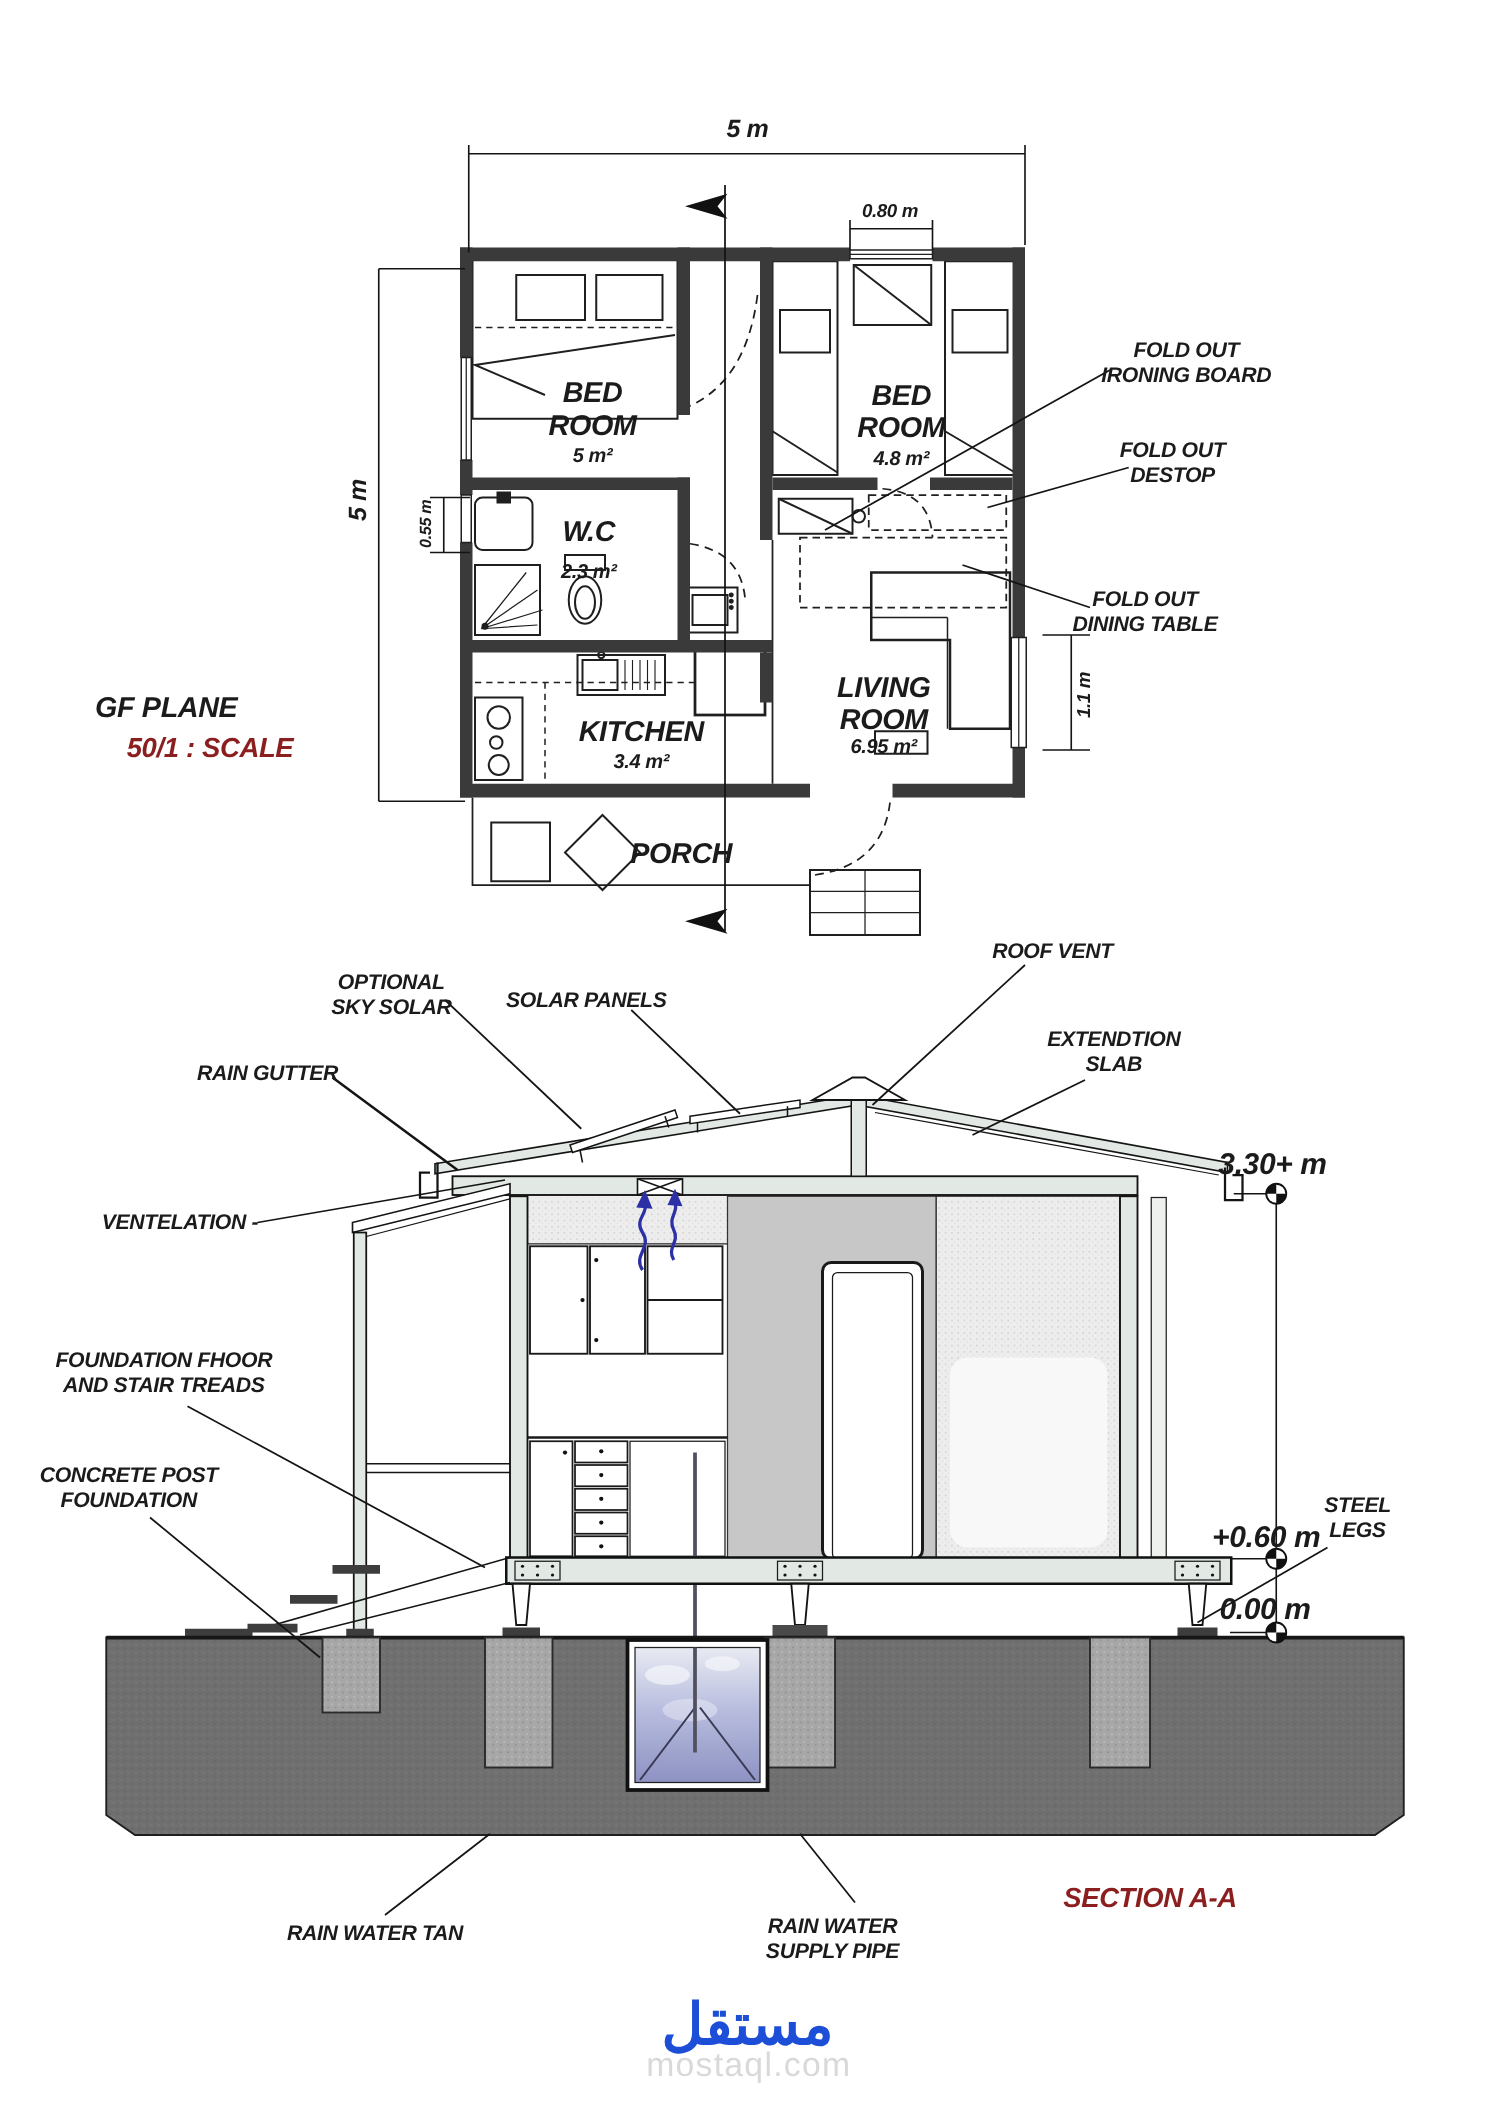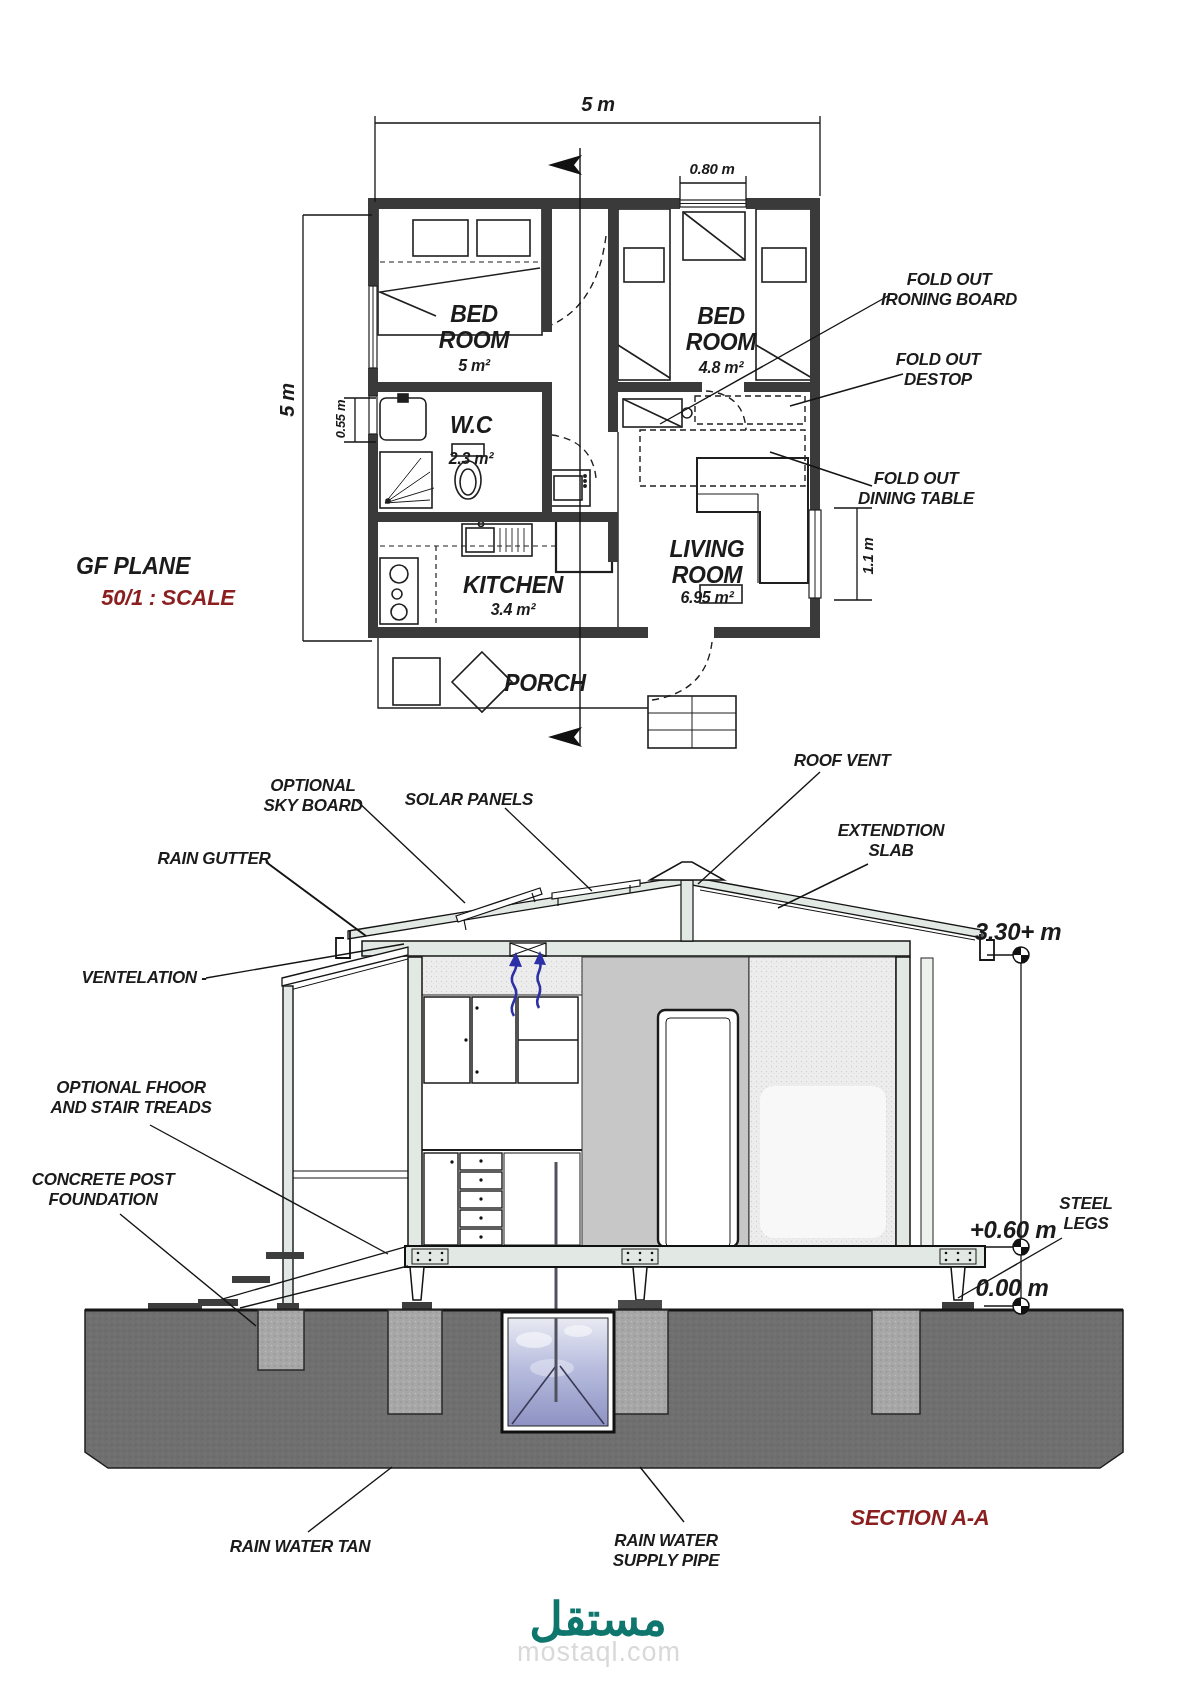--- a/index.html
+++ b/index.html
@@ -13,21 +13,21 @@
   .red{color:#8B1E1E;}
   .s23{font-size:23px;}
   .s22{font-size:22px;}
   .s20{font-size:20px;}
   .s18{font-size:24px;}
   .s17{font-size:17px;}
   .s15{font-size:15px;}
   .s13{font-size:13px;}
   .area{font-size:16px;margin-top:3px;}
   .wm-ar{position:absolute;transform:translate(-50%,-50%);font-weight:bold;font-style:normal;
-         color:#0f766e;font-size:46px;letter-spacing:0;}
+         color:#1d4ed8;font-size:46px;letter-spacing:0;}
   .wm-en{position:absolute;transform:translate(-50%,-50%);font-weight:normal;font-style:normal;
          color:#d9d9d9;font-size:27px;letter-spacing:1px;}
 </style>
 </head>
 <body>
 
 <div class="canvas">
 
 <svg width="1200" height="1697" viewBox="0 0 1200 1697">
   <defs>
@@ -383,32 +383,32 @@
 <div class="lbl s17" style="left:916px;top:489px;">
   <div>FOLD OUT</div>
   <div>DINING TABLE</div>
 </div>
 
 <div class="lbl s23" style="left:133px;top:566px;">GF PLANE</div>
 <div class="lbl s22 red" style="left:168px;top:598px;">50/1 : SCALE</div>
 
 <div class="lbl s17" style="left:313px;top:796px;">
   <div>OPTIONAL</div>
-  <div>SKY BOARD</div>
+  <div>SKY SOLAR</div>
 </div>
 <div class="lbl s17" style="left:469px;top:800px;">SOLAR PANELS</div>
 <div class="lbl s17" style="left:842px;top:761px;">ROOF VENT</div>
 <div class="lbl s17" style="left:214px;top:859px;">RAIN GUTTER</div>
 <div class="lbl s17" style="left:891px;top:841px;">
   <div>EXTENDTION</div>
   <div>SLAB</div>
 </div>
 <div class="lbl s17" style="left:144px;top:978px;">VENTELATION -</div>
 <div class="lbl s17" style="left:131px;top:1098px;">
-  <div>OPTIONAL FHOOR</div>
+  <div>FOUNDATION FHOOR</div>
   <div>AND STAIR TREADS</div>
 </div>
 <div class="lbl s17" style="left:103px;top:1190px;">
   <div>CONCRETE POST</div>
   <div>FOUNDATION</div>
 </div>
 <div class="lbl s17" style="left:1086px;top:1214px;">
   <div>STEEL</div>
   <div>LEGS</div>
 </div>

